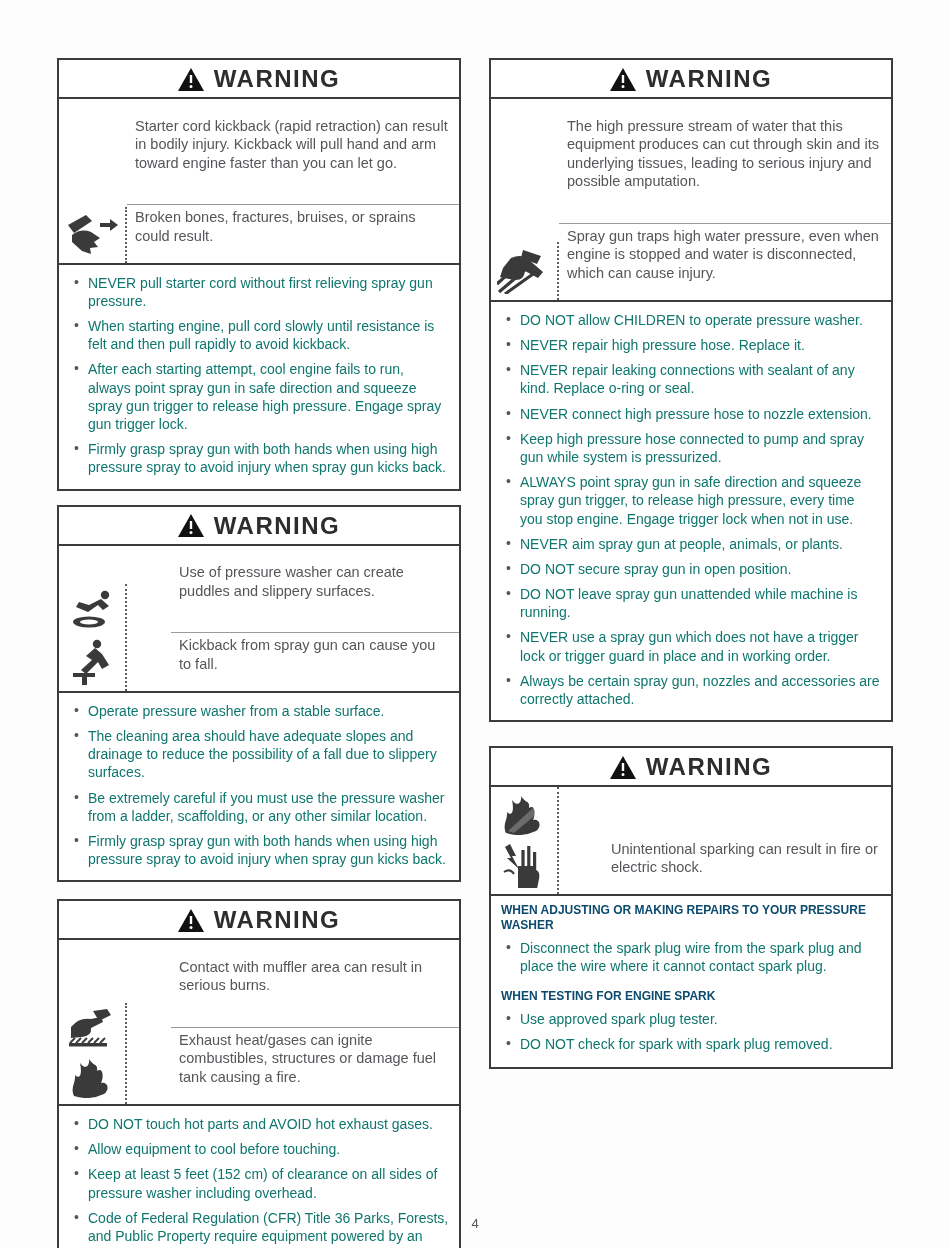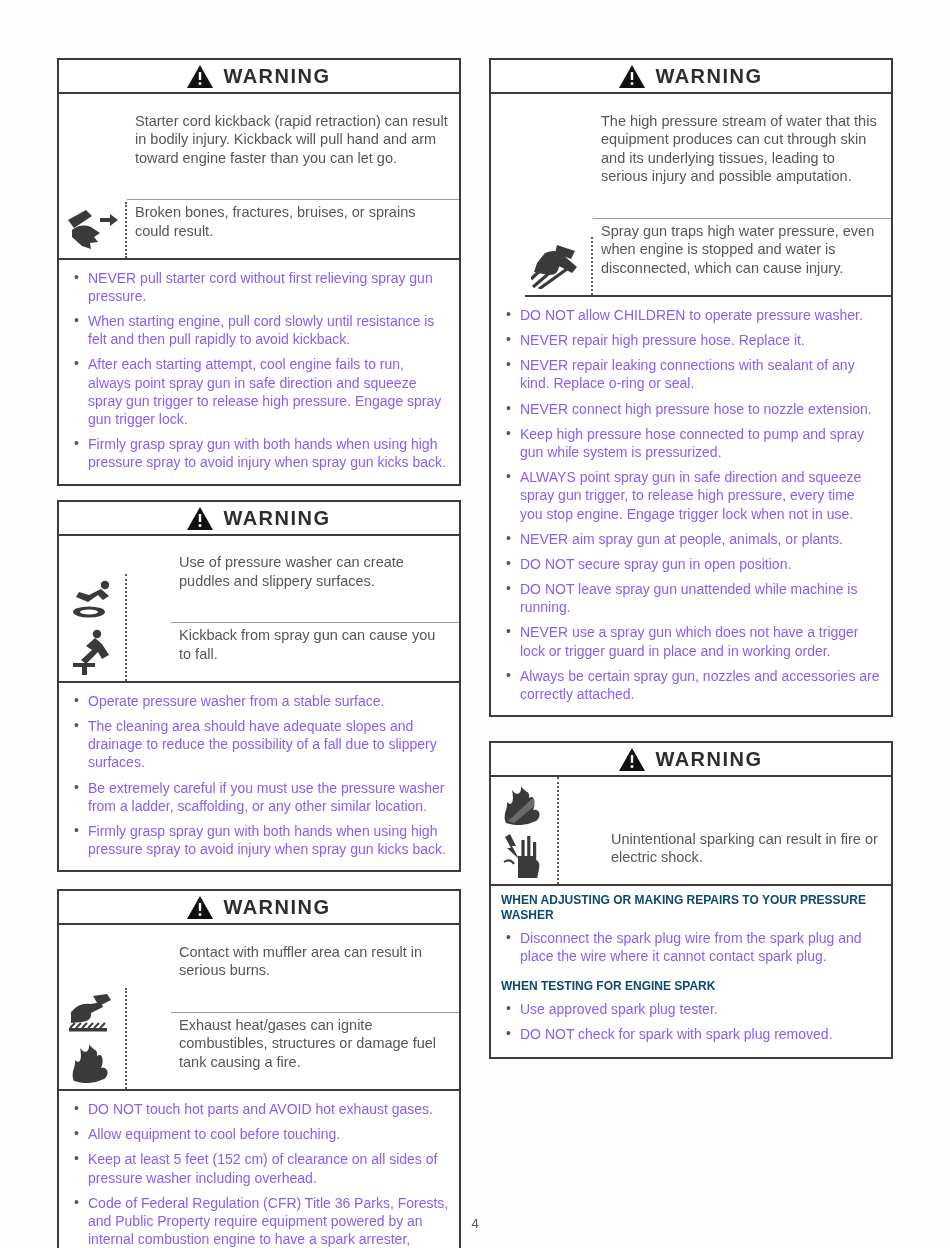--- a/index.html
+++ b/index.html
@@ -20,55 +20,55 @@
   }
   .wbox.gap-lg{margin-bottom:17px;}
   .col-right .wbox{margin-bottom:24px;}
 
   .whead{
     display:flex;align-items:center;justify-content:center;gap:10px;
     border-bottom:2px solid #3c3c3c;
     padding:5px 0 4px 0;
   }
   .wtitle{
-    font-weight:bold;font-size:20px;letter-spacing:1.5px;color:#2d2d2d;
+    font-weight:bold;font-size:24px;letter-spacing:1.5px;color:#2d2d2d;
   }
   .tri{display:block;}
 
   .panel{display:flex;border-bottom:2px solid #3c3c3c;align-items:flex-end;}
   .icon-cell{
     flex:0 0 62px;width:62px;
     border-right:2px dotted #5c5c5c;
     display:flex;flex-direction:column;align-items:center;justify-content:center;
     gap:7px;padding:6px 2px;
   }
   .text-cell{flex:1;display:flex;flex-direction:column;justify-content:center;}
   .hazard{
     padding:3px 8px;font-size:14.5px;line-height:1.28;color:#54565a;
   }
   .hazard + .hazard{border-top:1px solid #9b9b9b;}
 
   .bullets{list-style:none;margin:0;padding:9px 10px 10px 12px;}
   .bullets li{
     position:relative;padding-left:17px;
-    font-size:14px;line-height:1.3;color:#8b5cf6;margin-bottom:7px;
+    font-size:14px;line-height:1.3;color:#0f766e;margin-bottom:7px;
   }
   .bullets li:last-child{margin-bottom:2px;}
   .bullets li::before{content:"\2022";position:absolute;left:3px;top:-1px;color:#54565a;}
 
   .sect-title{
     font-weight:bold;font-size:12px;line-height:1.25;color:#0c4a6e;
     padding:7px 10px 2px 10px;
   }
   .sect .bullets{padding-top:4px;padding-bottom:4px;}
   .sect:last-child .bullets{padding-bottom:12px;}
 
   .min-h-96{min-height:94px;}
   .min-h-108{min-height:106px;gap:44px;}
-  .min-h-130{min-height:128px;margin-left:34px;}
+  .min-h-130{min-height:128px;}
 
   .page-number{
     position:absolute;left:0;right:0;top:1216px;text-align:center;
     font-size:13px;color:#555;
   }
   svg.sil{fill:#3a3a3a;stroke:none;}
   svg.sil .stk{stroke:#3a3a3a;fill:none;}
 </style>
 </head>
 <body>

